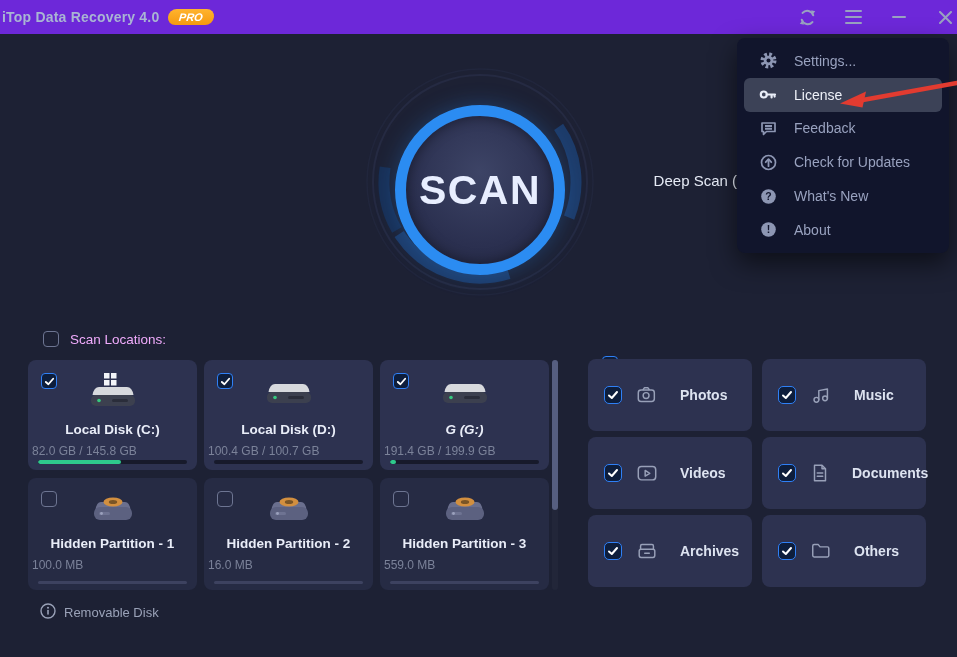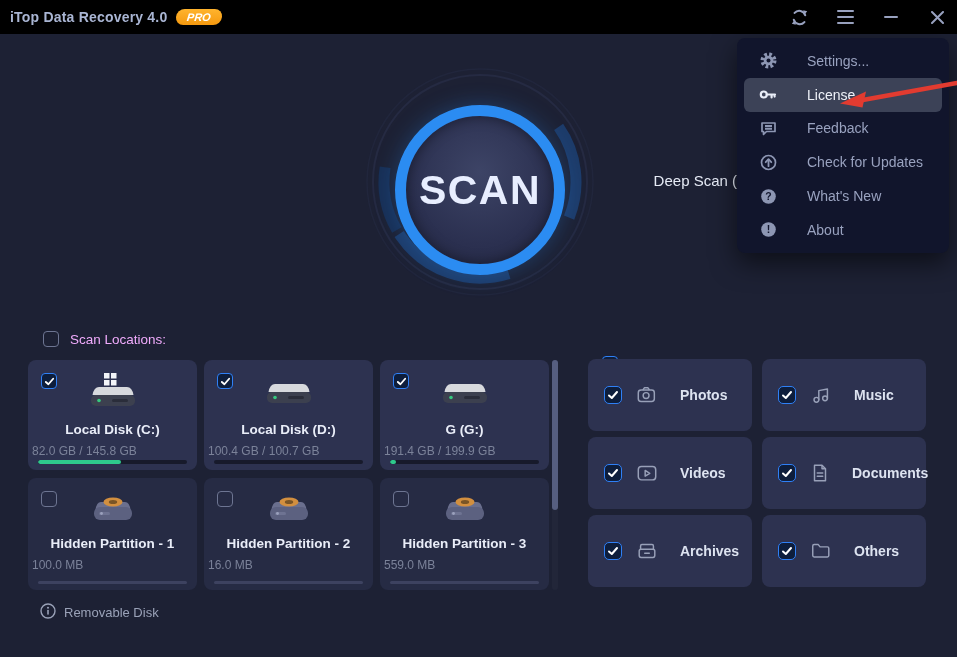--- a/index.html
+++ b/index.html
@@ -1,21 +1,21 @@
 <!DOCTYPE html>
 <html><head>
 <meta charset="utf-8">
 <style>
   html,body{margin:0;padding:0;background:#101322;}
   *{box-sizing:border-box;font-family:"Liberation Sans","DejaVu Sans",sans-serif;}
   .app{position:relative;width:957px;height:657px;background:#1d2134;overflow:hidden;}
 
   
-  .titlebar{position:absolute;left:0;top:0;width:957px;height:34px;background:#000000;
-            display:flex;align-items:center;padding:0 10px;}
+  .titlebar{position:absolute;left:0;top:0;width:957px;height:34px;background:#6d28d9;
+            display:flex;align-items:center;padding:0 2px;}
   .app-title{color:#a9b5d3;font-size:14px;font-weight:bold;letter-spacing:.2px;}
   .pro-badge{margin-left:9px;background:linear-gradient(#ffb42e,#f5990f);color:#fff;
              font-size:11px;font-weight:bold;font-style:italic;padding:2px 11px;border-radius:9px;
              transform:skewX(-6deg);}
   .win-controls{margin-left:auto;display:flex;align-items:center;gap:26px;}
   .win-btn{display:flex;align-items:center;justify-content:center;width:20px;height:20px;cursor:pointer;}
   .hamburger{display:flex;flex-direction:column;gap:3.5px;width:17px;}
   .hamburger i{display:block;height:2.4px;background:#99a2c0;border-radius:1px;}
   .min-line{width:14px;height:2.4px;background:#99a2c0;border-radius:1px;}
 
@@ -71,21 +71,21 @@
   
   .ft-grid{position:absolute;left:588px;top:359px;width:338px;display:flex;flex-wrap:wrap;gap:6px 10px;}
   .ft-card{width:164px;height:72px;background:#2d3250;border-radius:8px;display:flex;align-items:center;
            padding-left:16px;gap:13px;cursor:pointer;}
   .ft-icon{display:flex;align-items:center;justify-content:center;width:24px;}
   .ft-label{color:#dde3f0;font-size:14px;font-weight:600;margin-left:8px;}
 
   
   .menu{position:absolute;left:737px;top:38px;width:212px;height:215px;background:#11152c;border-radius:8px;
         box-shadow:0 10px 26px rgba(0,0,0,.55);padding:6px 7px;z-index:50;}
-  .menu-item{height:33.8px;display:flex;align-items:center;gap:30px;padding-left:15px;border-radius:6px;
+  .menu-item{height:33.8px;display:flex;align-items:center;gap:17px;padding-left:15px;border-radius:6px;
              color:#99a2bf;font-size:14px;cursor:pointer;}
   .menu-item.hl{background:#3c4257;color:#eef1f8;}
   .mi-icon{width:18px;display:flex;align-items:center;justify-content:center;}
 
   .arrow-overlay{position:absolute;left:838px;top:72px;width:119px;height:46px;z-index:60;pointer-events:none;}
 </style>
 </head>
 <body>
 
 <div class="app">
@@ -197,21 +197,21 @@
           </svg>
       </span>
       <div class="disk-icon" style="top:20px;">
         <svg width="46" height="28" viewBox="0 0 46 28">
           <path d="M9 4 h28 q5 0 6.5 8 h-41 q1.5 -8 6.5 -8 z" fill="#d7d9dd"></path>
           <rect x="1" y="12" width="44" height="11" rx="5" fill="#3c404f"></rect>
           <circle cx="9" cy="17.5" r="1.8" fill="#36c97e"></circle>
           <rect x="22" y="16" width="16" height="3" rx="1.5" fill="#2a2d3a"></rect>
         </svg>
       </div>
-      <div class="disk-name" style="top:62px;">G (G:)</div>
+      <div class="disk-name" style="top:62px;font-style:italic;">G (G:)</div>
       <div class="disk-cap" style="top:84px;">191.4 GB / 199.9 GB</div>
       <div class="pbar">
           <div class="fill" style="width: 4%;"></div>
         </div>
     </div>
 
     <div class="disk-card dim">
       <span class="cb">
         
       </span>

